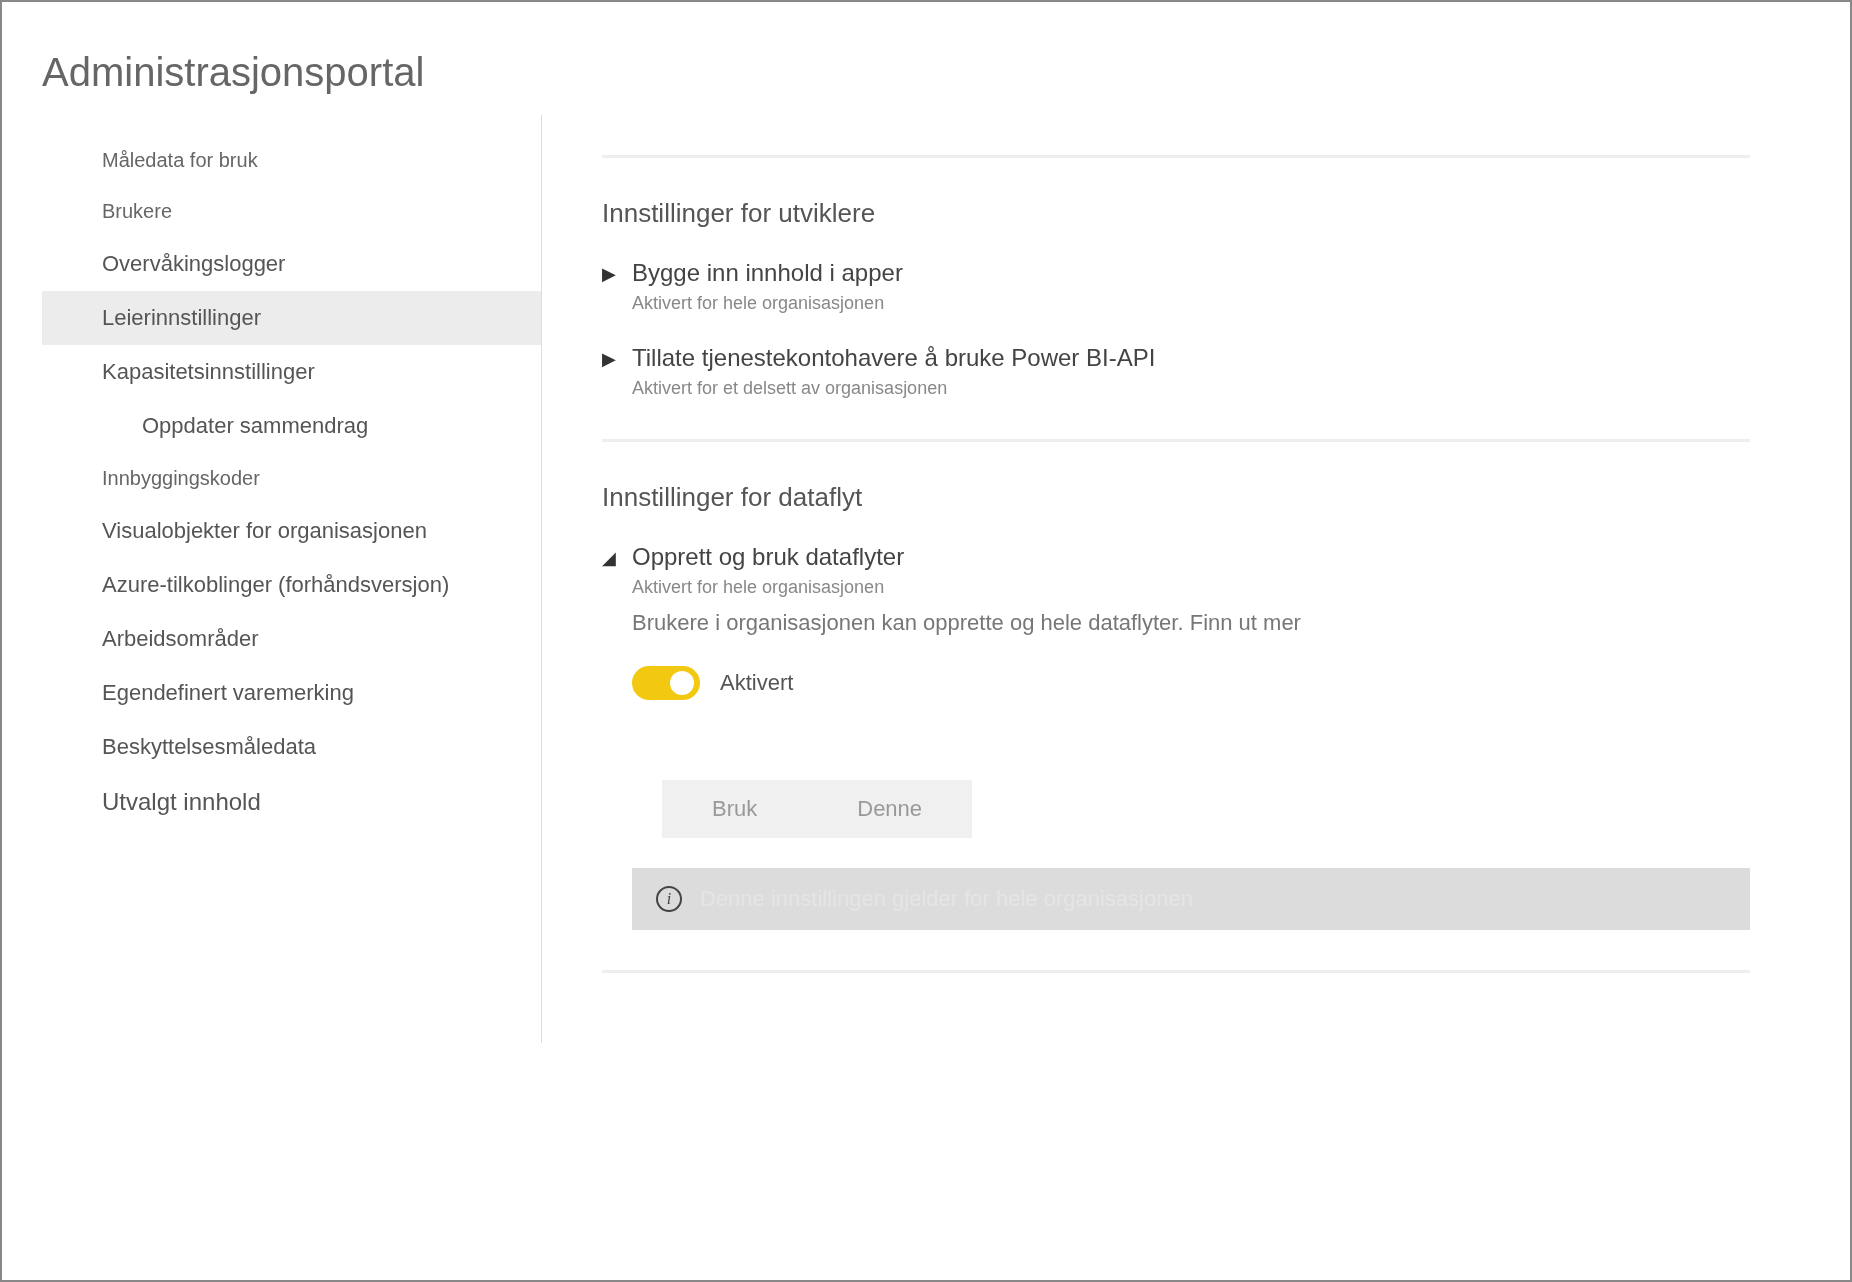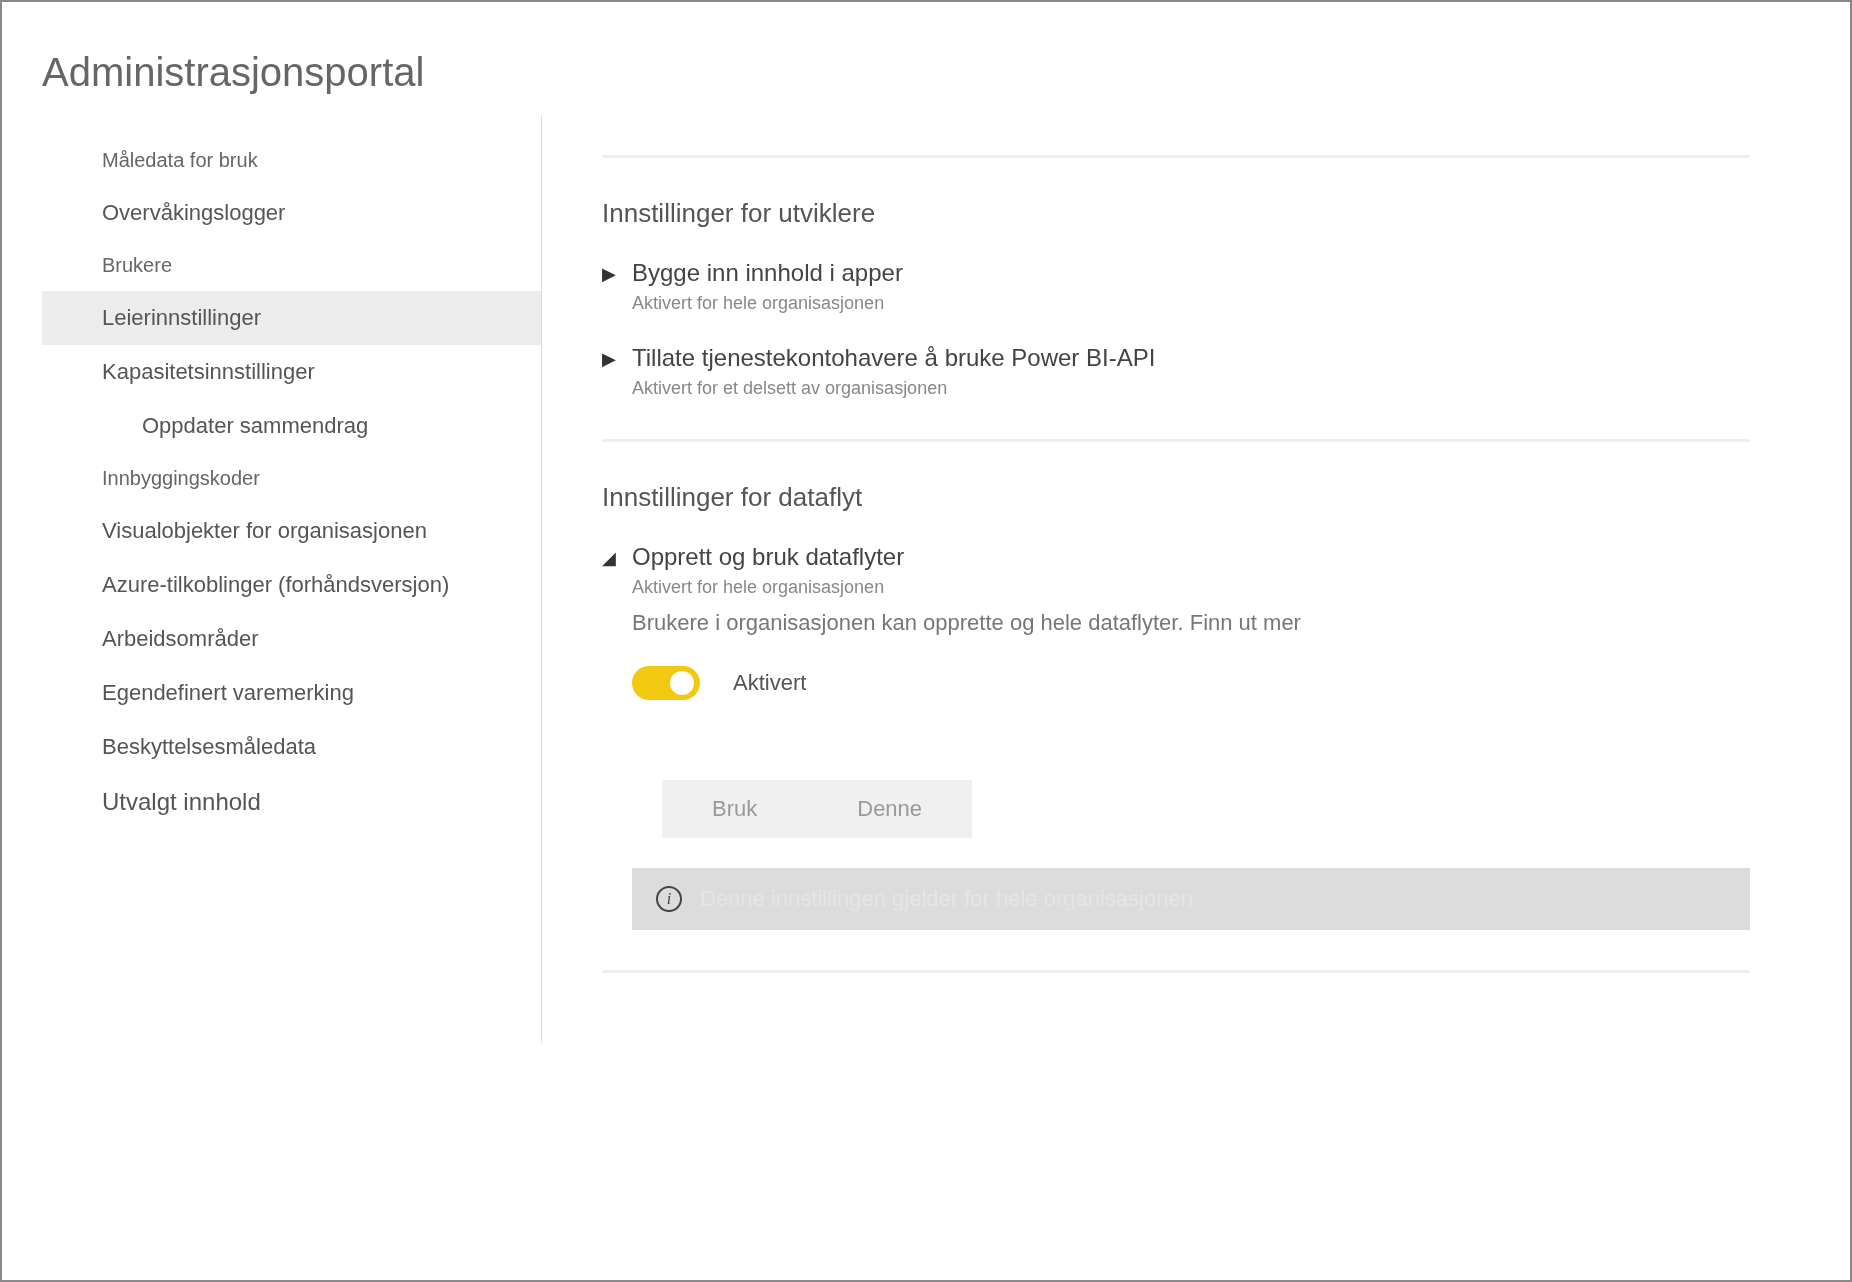--- a/index.html
+++ b/index.html
@@ -101,21 +101,20 @@
     }
     .setting-description {
       font-size: 22px;
       color: #777;
       margin-top: 12px;
     }
     .toggle-row {
       display: flex;
       align-items: center;
       margin-top: 30px;
-      gap: 13px;
     }
     .toggle {
       width: 68px;
       height: 34px;
       background: #f2c811;
       border-radius: 17px;
       position: relative;
       cursor: pointer;
       margin-right: 20px;
     }
@@ -174,22 +173,22 @@
 </head>
 <body>
 
 <div class="header">
   <h1 class="page-title">Administrasjonsportal</h1>
 </div>
 
 <div class="content">
   <div class="sidebar">
     <div class="sidebar-item small">Måledata for bruk</div>
+    <div class="sidebar-item small">Brukere</div>
     <div class="sidebar-item">Overvåkingslogger</div>
-    <div class="sidebar-item small">Brukere</div>
     <div class="sidebar-item active">Leierinnstillinger</div>
     <div class="sidebar-item">Kapasitetsinnstillinger</div>
     <div class="sidebar-item indent">Oppdater sammendrag</div>
     <div class="sidebar-item small">Innbyggingskoder</div>
     <div class="sidebar-item">Visualobjekter for organisasjonen</div>
     <div class="sidebar-item">Azure-tilkoblinger (forhåndsversjon)</div>
     <div class="sidebar-item">Arbeidsområder</div>
     <div class="sidebar-item">Egendefinert varemerking</div>
     <div class="sidebar-item">Beskyttelsesmåledata</div>
     <div class="sidebar-item bold">Utvalgt innhold</div>

